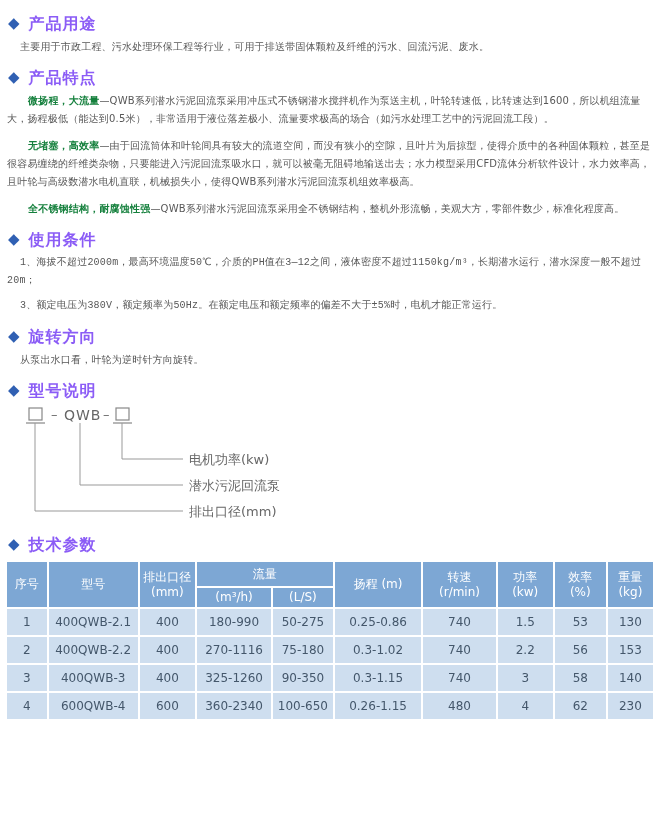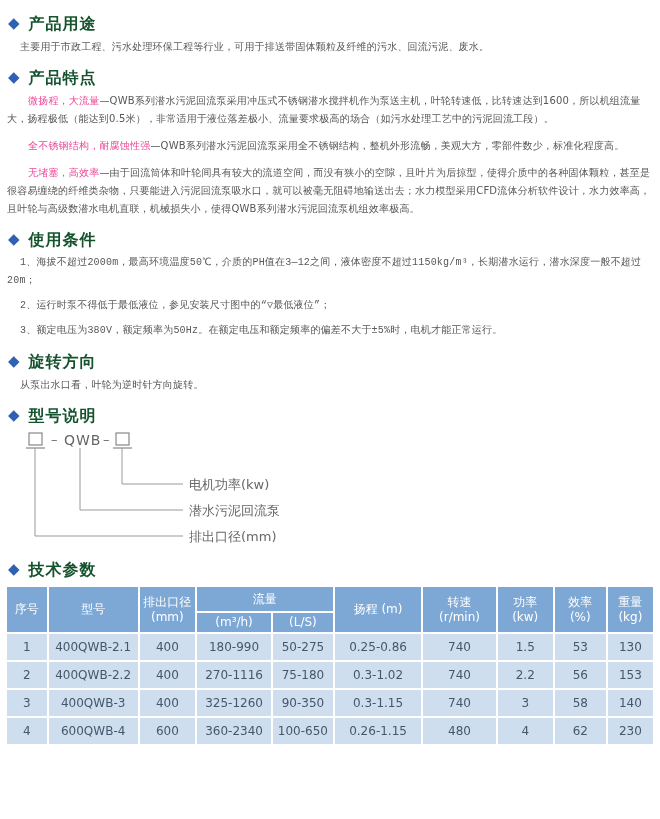--- a/index.html
+++ b/index.html
@@ -21,35 +21,35 @@
     margin: 11px 0 4px 3px;
   }
   .diamond-icon {
     color: #3060b3;
     font-size: 15px;
     line-height: 1;
   }
   .heading-text {
     font-size: 16px;
     font-weight: bold;
-    color: #14532d;
+    color: #8b5cf6;
     letter-spacing: 1px;
     line-height: 21px;
   }
 
   
   .body-text {
     font-size: 10px;
     line-height: 18px;
     margin: 3px 2px 7px 2px;
     text-indent: 1.3em;
     letter-spacing: 0.2px;
   }
   .feature-para { text-indent: 2.1em; margin-bottom: 9px; }
-  .lead { font-weight: normal; color: #ec4899; }
+  .lead { font-weight: bold; color: #15803d; }
   .cond-item { margin-bottom: 7px; font-family: Liberation Mono, monospace; }
 
   
   .model-diagram { margin: 2px 0 0 18px; display: block; }
 
   
   .spec-table {
     width: 650px;
     margin: 5px auto 0 auto;
     border-collapse: separate;
@@ -87,29 +87,28 @@
     <span class="diamond-icon">◆</span>
     <span class="heading-text">产品用途</span>
   </div>
   <p class="body-text">主要用于市政工程、污水处理环保工程等行业，可用于排送带固体颗粒及纤维的污水、回流污泥、废水。</p>
 
   <div class="section-heading">
     <span class="diamond-icon">◆</span>
     <span class="heading-text">产品特点</span>
   </div>
   <p class="body-text feature-para"><span class="lead">微扬程，大流量</span><span>—QWB系列潜水污泥回流泵采用冲压式不锈钢潜水搅拌机作为泵送主机，叶轮转速低，比转速达到1600，所以机组流量大，扬程极低（能达到0.5米），非常适用于液位落差极小、流量要求极高的场合（如污水处理工艺中的污泥回流工段）。</span></p>
+  <p class="body-text feature-para"><span class="lead">无堵塞，高效率</span><span>—由于回流筒体和叶轮间具有较大的流道空间，而没有狭小的空隙，且叶片为后掠型，使得介质中的各种固体颗粒，甚至是很容易缠绕的纤维类杂物，只要能进入污泥回流泵吸水口，就可以被毫无阻碍地输送出去；水力模型采用CFD流体分析软件设计，水力效率高，且叶轮与高级数潜水电机直联，机械损失小，使得QWB系列潜水污泥回流泵机组效率极高。</span></p>
   <p class="body-text feature-para"><span class="lead">全不锈钢结构，耐腐蚀性强</span><span>—QWB系列潜水污泥回流泵采用全不锈钢结构，整机外形流畅，美观大方，零部件数少，标准化程度高。</span></p>
-  <p class="body-text feature-para"><span class="lead">无堵塞，高效率</span><span>—由于回流筒体和叶轮间具有较大的流道空间，而没有狭小的空隙，且叶片为后掠型，使得介质中的各种固体颗粒，甚至是很容易缠绕的纤维类杂物，只要能进入污泥回流泵吸水口，就可以被毫无阻碍地输送出去；水力模型采用CFD流体分析软件设计，水力效率高，且叶轮与高级数潜水电机直联，机械损失小，使得QWB系列潜水污泥回流泵机组效率极高。</span></p>
 
   <div class="section-heading">
     <span class="diamond-icon">◆</span>
     <span class="heading-text">使用条件</span>
   </div>
   <p class="body-text cond-item">1、海拔不超过2000m，最高环境温度50℃，介质的PH值在3—12之间，液体密度不超过1150kg/m³，长期潜水运行，潜水深度一般不超过20m；</p>
-  <p class="body-text cond-item">2、运行时泵不得低于最低液位，参见安装尺寸图中的“▽最低液位”；</p>
   <p class="body-text cond-item">3、额定电压为380V，额定频率为50Hz。在额定电压和额定频率的偏差不大于±5%时，电机才能正常运行。</p>
 
   <div class="section-heading">
     <span class="diamond-icon">◆</span>
     <span class="heading-text">旋转方向</span>
   </div>
   <p class="body-text">从泵出水口看，叶轮为逆时针方向旋转。</p>
 
   <div class="section-heading">
     <span class="diamond-icon">◆</span>

